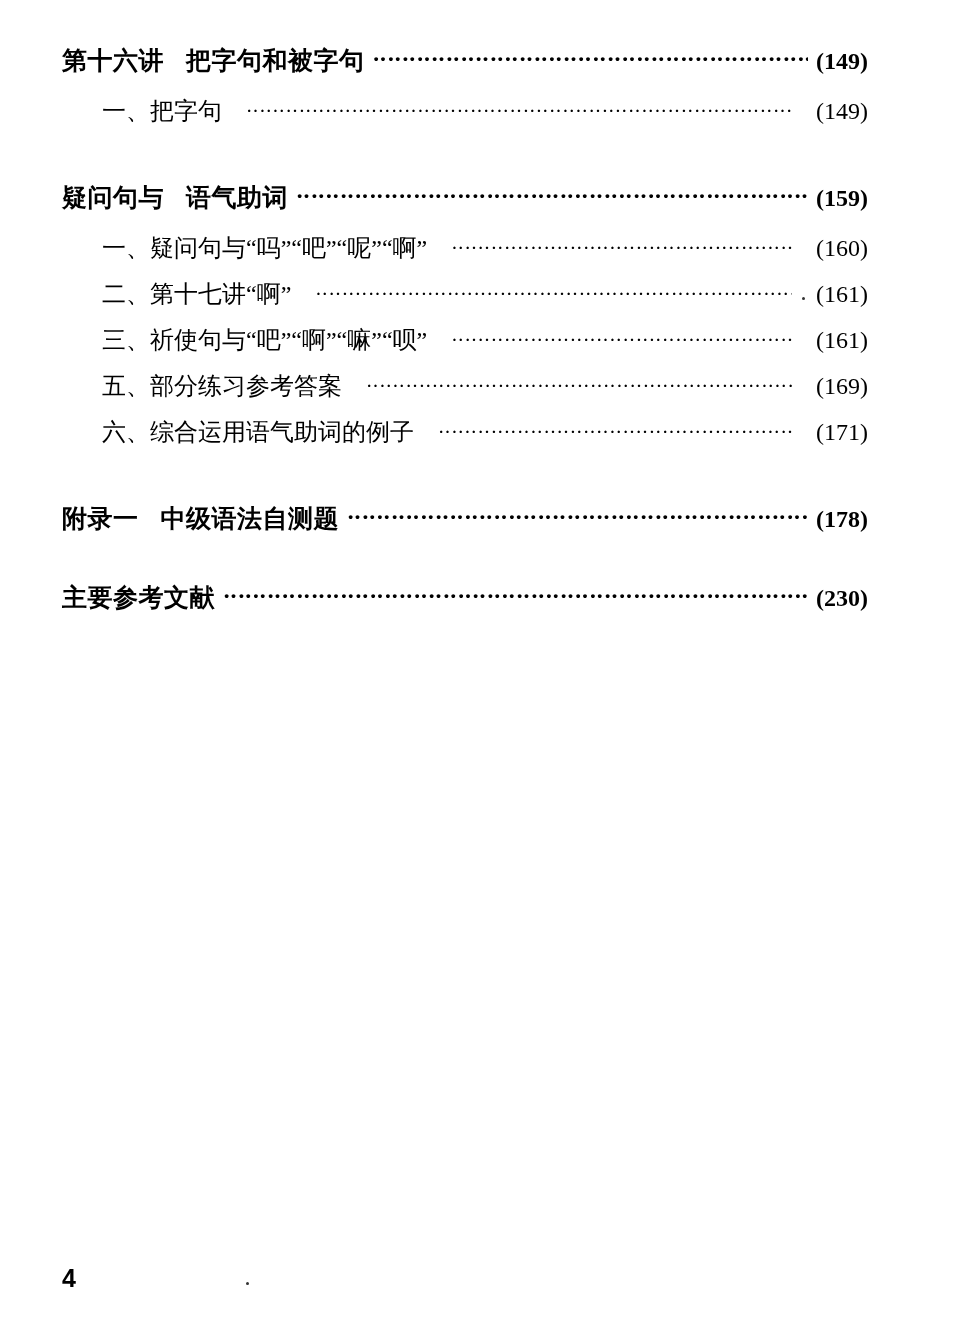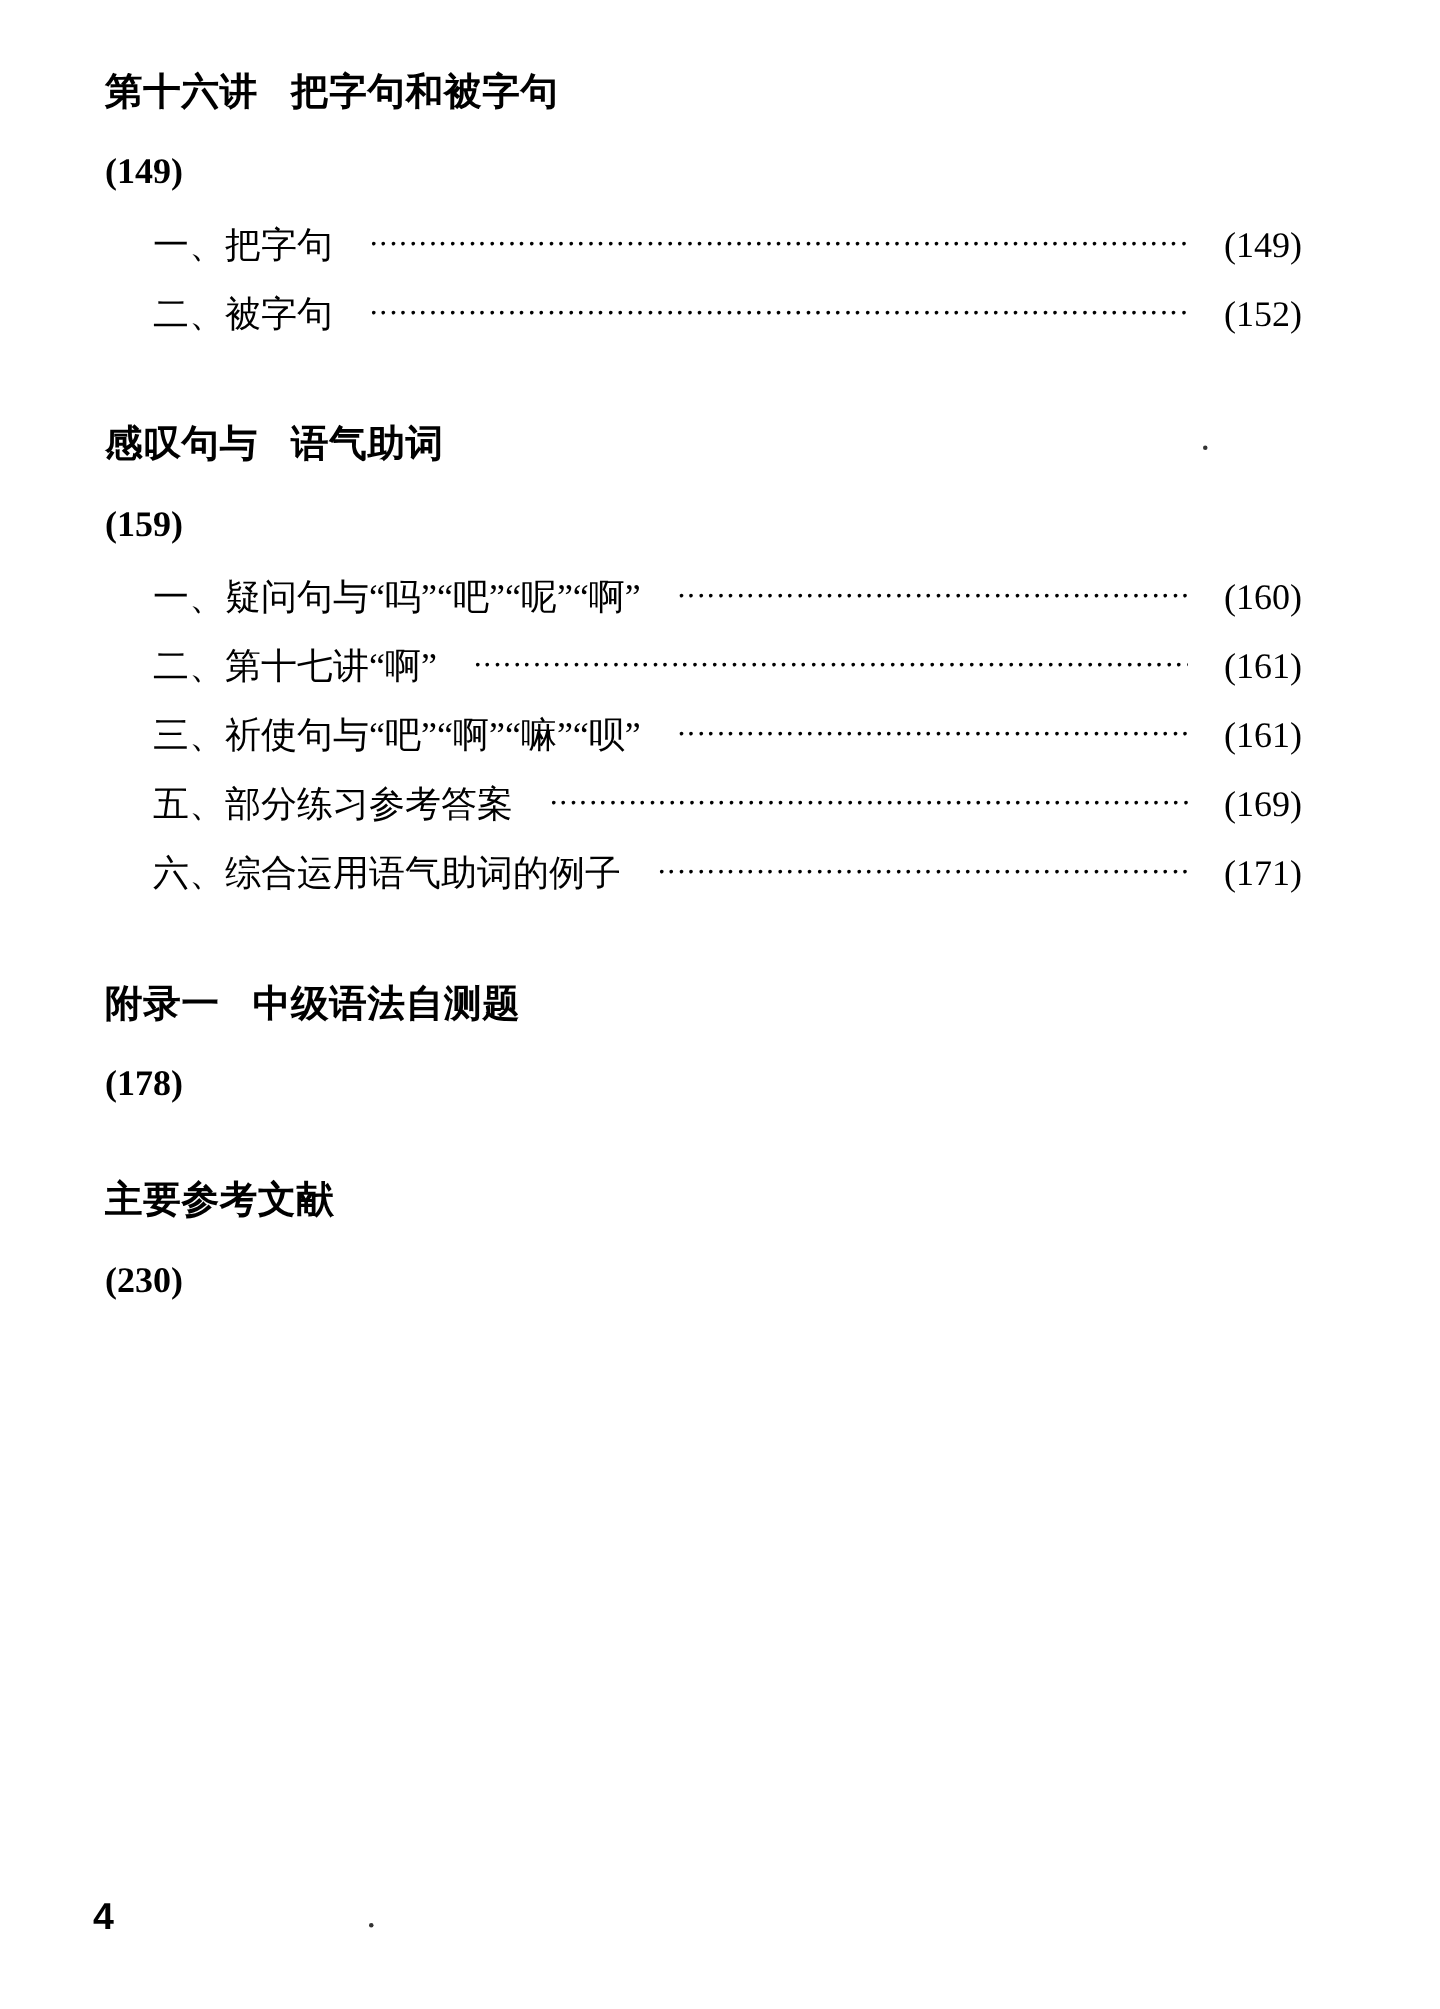--- a/index.html
+++ b/index.html
@@ -62,21 +62,20 @@
     text-align: left;
     min-width: 82px;
   }
 
   
   .lvl1 {
     font-weight: bold;
     font-size: 25px;
     letter-spacing: 0.5px;
     margin-bottom: 18px;
-    flex-direction: column;
   }
   .lvl1 .label .gap {
     display: inline-block;
     width: 22px;
   }
   .lvl1 .page-no {
     font-size: 24px;
     font-weight: bold;
     letter-spacing: 0;
   }
@@ -137,32 +136,27 @@
       <div class="row lvl1">
         <span class="label"><span>第十六讲</span><span class="gap"></span><span>把字句和被字句</span></span>
         <span class="leader"></span>
         <span class="page-no">(149)</span>
       </div>
       <div class="row lvl2">
         <span class="label">一、把字句</span>
         <span class="leader"></span>
         <span class="page-no">(149)</span>
       </div>
-      <div class="row lvl2">
-        <span class="label">二、被字句</span>
-        <span class="leader"></span>
-        <span class="page-no">(152)</span>
-      </div>
     </div>
 
     <div class="gap-lg"></div>
 
     <div class="group">
       <div class="row lvl1">
-        <span class="label"><span>感叹句与</span><span class="gap"></span><span>语气助词</span></span>
+        <span class="label"><span>疑问句与</span><span class="gap"></span><span>语气助词</span></span>
         <span class="leader"></span>
         <span class="page-no">(159)</span>
       </div>
       <div class="row lvl2">
         <span class="label">一、疑问句与“吗”“吧”“呢”“啊”</span>
         <span class="leader"></span>
         <span class="page-no">(160)</span>
       </div>
       <div class="row lvl2">
         <span class="label">二、第十七讲“啊”</span>

